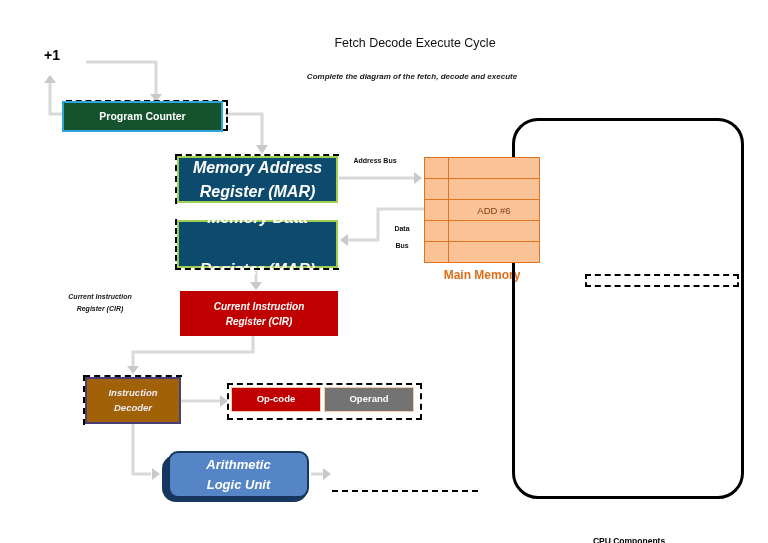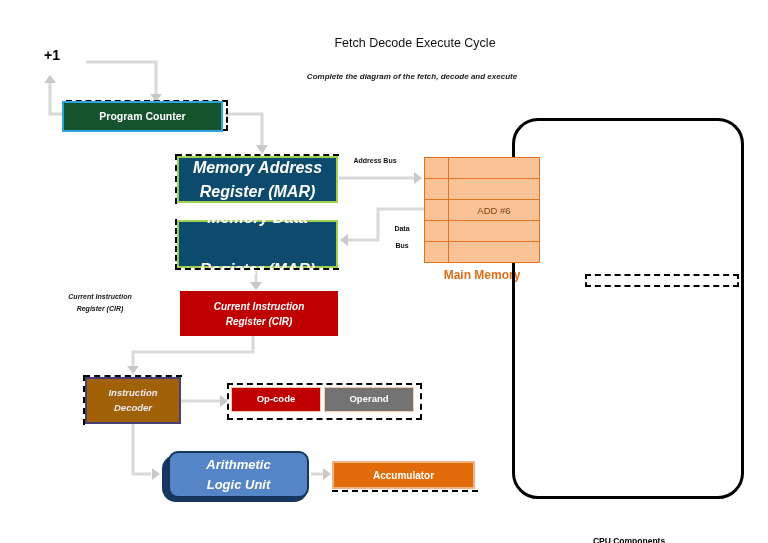--- a/index.html
+++ b/index.html
@@ -173,20 +173,17 @@
   <div class="abs ctr box operand">
     <span>Operand</span>
   </div>
 
   <div class="abs alu-shadow"></div>
   <div class="abs ctr col box alu">
     <span>Arithmetic</span>
     <span>Logic Unit</span>
   </div>
 
-  <div class="abs ctr box acc">
-    <span>Accumulator</span>
-  </div>
   <div class="dash-h" style="left:332px;top:490px;width:146px;"></div>
 
   <div class="abs ctr cpu-lbl">CPU Components</div>
 
 </div>
 
 </body></html>

